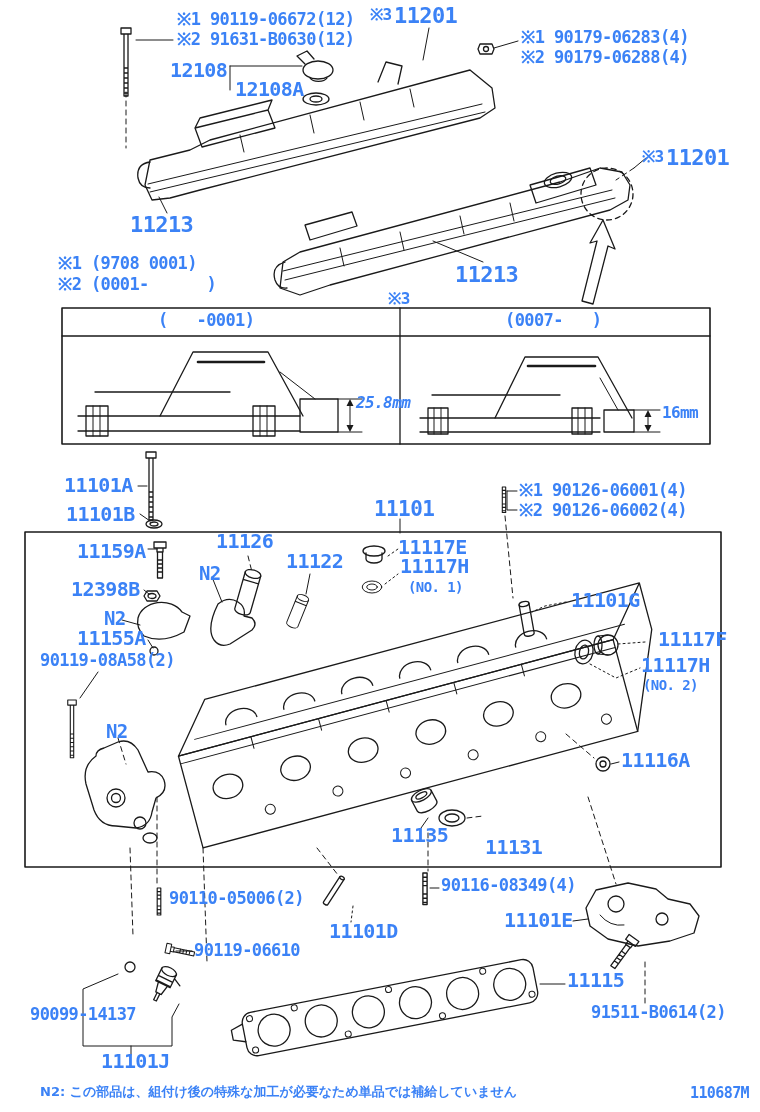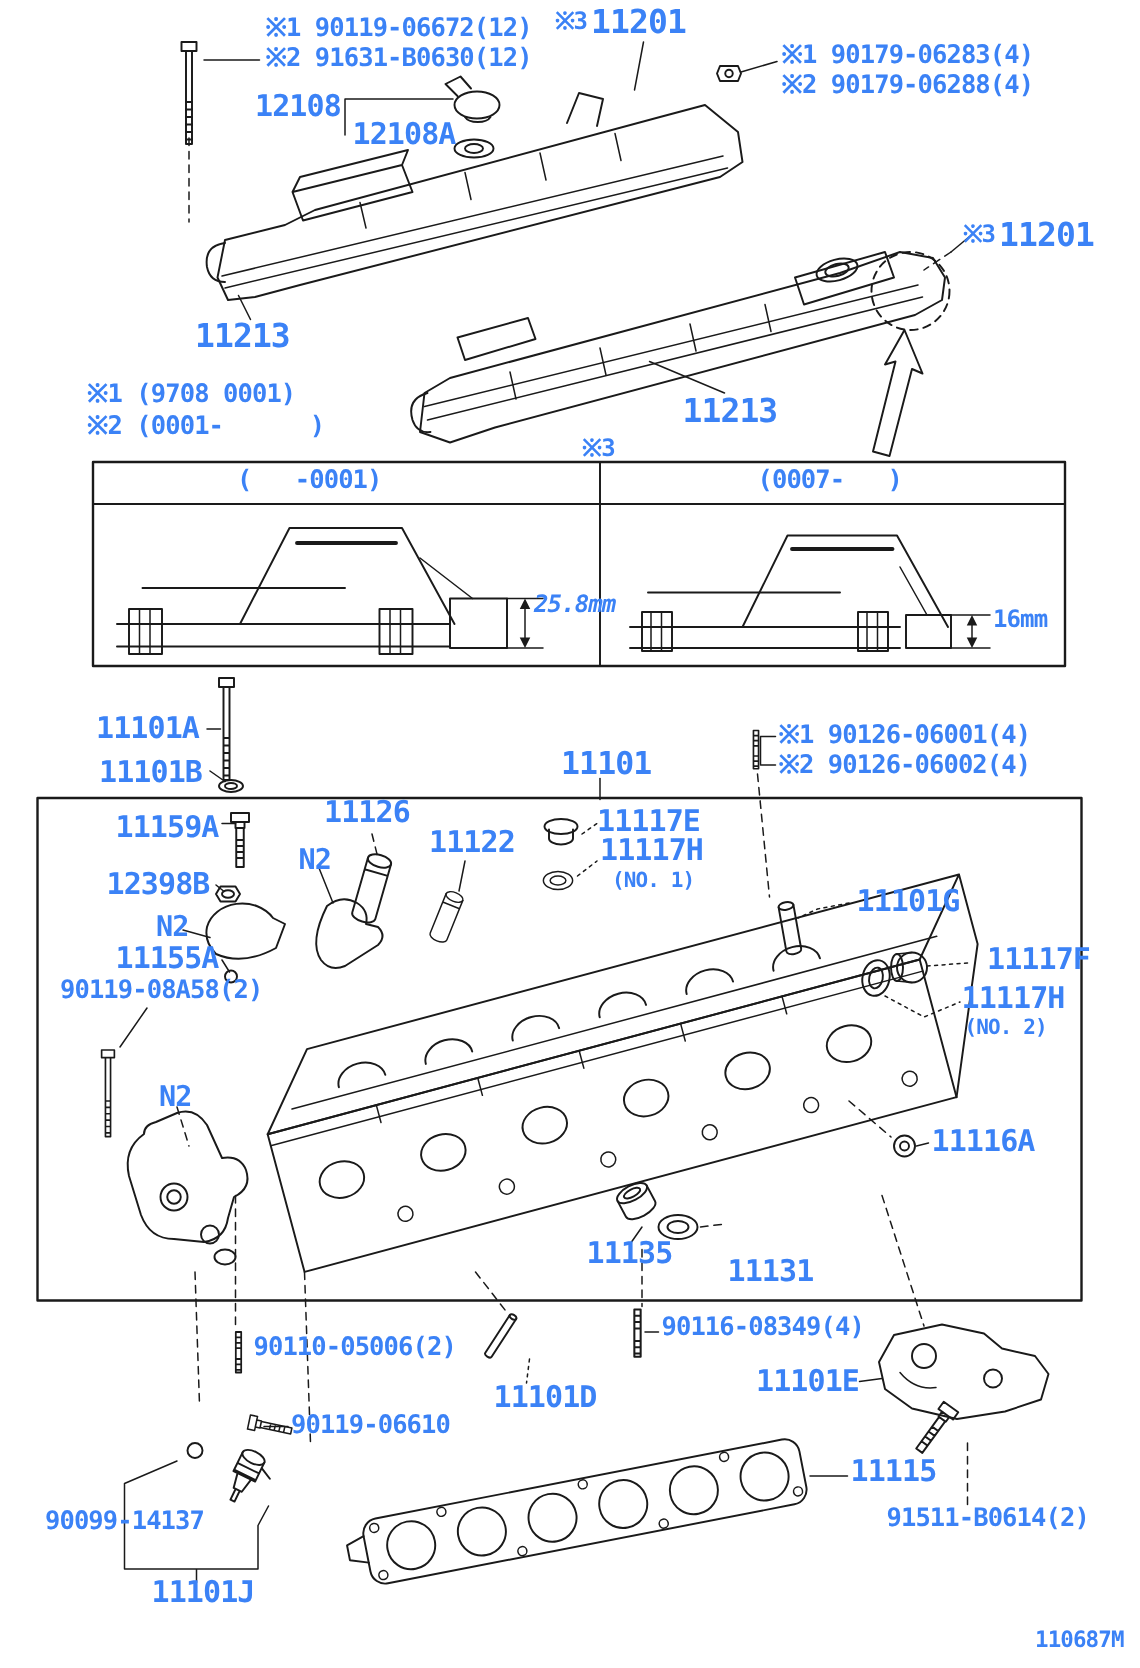--- a/index.html
+++ b/index.html
@@ -312,15 +312,16 @@
 <div class="lbl" style="left:169px;top:890px;">90110-05006(2)</div>
 <div class="lbl s20" style="left:329px;top:921px;">11101D</div>
 <div class="lbl" style="left:441px;top:877px;">90116-08349(4)</div>
 <div class="lbl s20" style="left:504px;top:910px;">11101E</div>
 <div class="lbl" style="left:194px;top:942px;">90119-06610</div>
 <div class="lbl s20" style="left:567px;top:970px;">11115</div>
 <div class="lbl" style="left:591px;top:1004px;">91511-B0614(2)</div>
 <div class="lbl" style="left:30px;top:1006px;">90099-14137</div>
 <div class="lbl s20" style="left:101px;top:1051px;">11101J</div>
 
+<div class="lbl jp" style="left:40px;top:1085px;font-weight:bold;">N2: この部品は、組付け後の特殊な加工が必要なため単品では補給していません</div>
 <div class="lbl s15" style="left:690px;top:1086px;">110687M</div>
 
 </div>
 
 </body></html>

